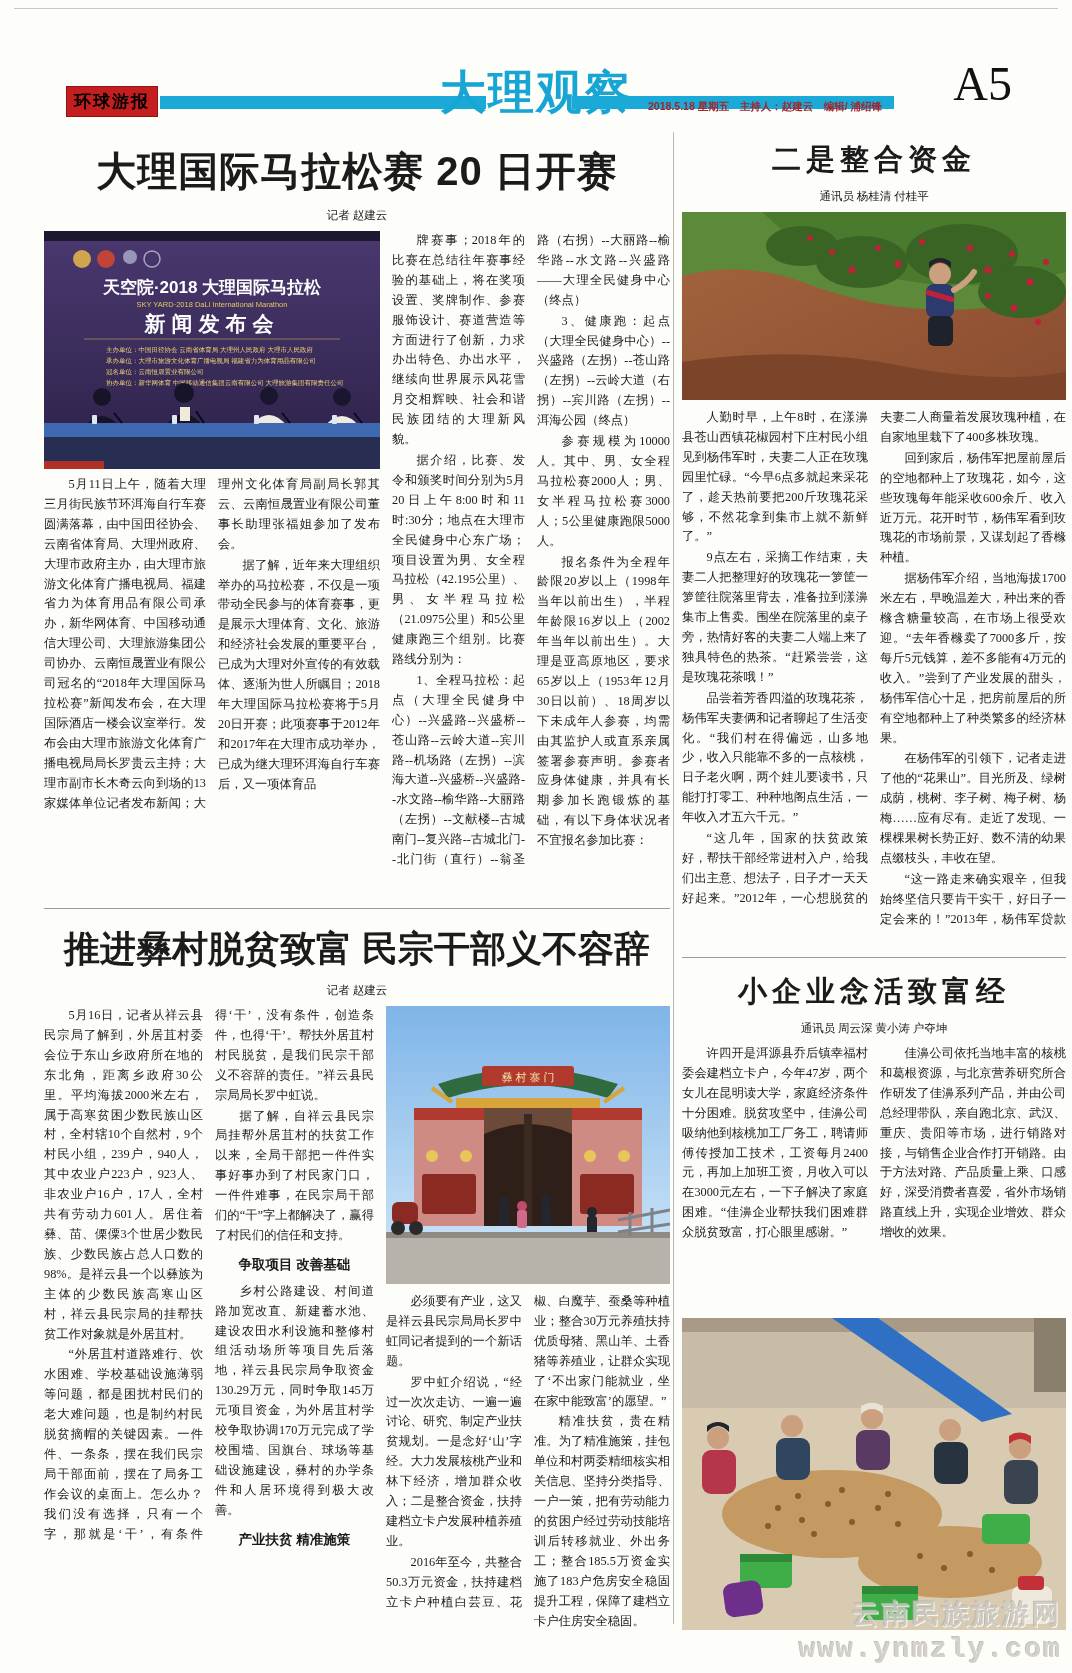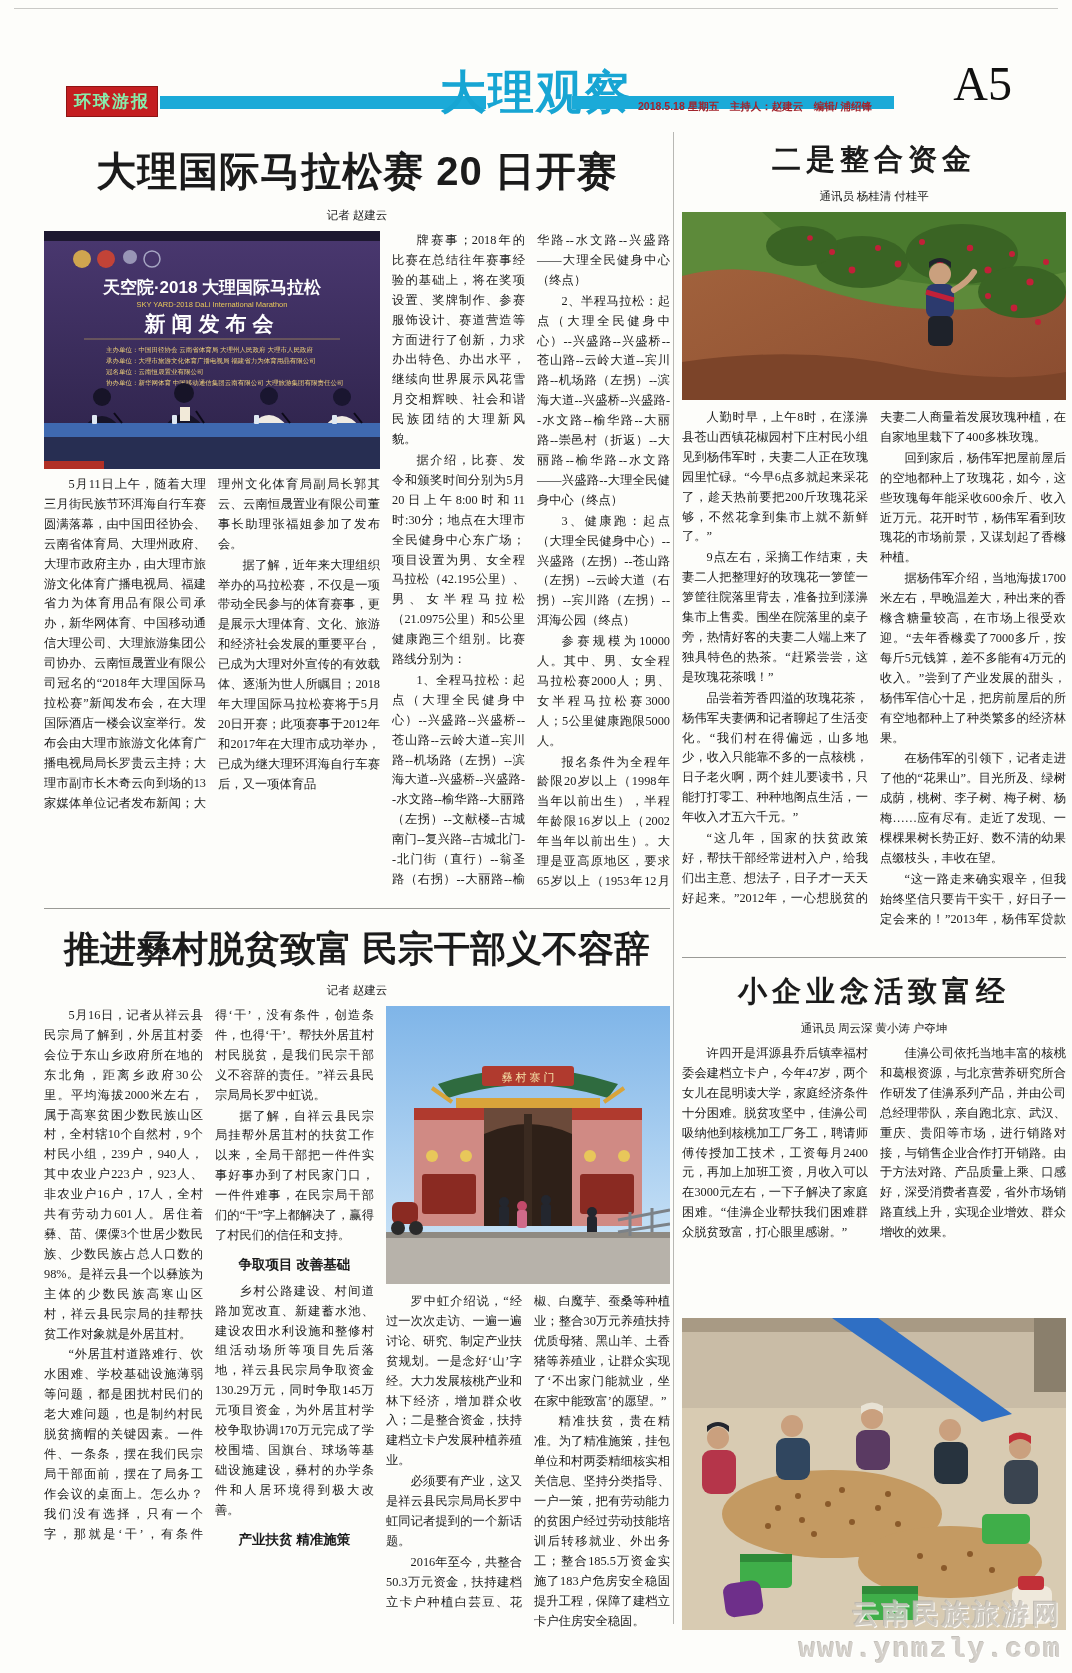--- a/index.html
+++ b/index.html
@@ -5,28 +5,28 @@
   * { margin:0; padding:0; box-sizing:border-box; }
   html,body { width:1072px; height:1673px; }
   body {
     position:relative; background:#fdfdfa; overflow:hidden;
     font-family:"Liberation Serif", serif; color:#1b1b1b;
   }
   .edge-top { position:absolute; top:8px; left:14px; right:14px; height:1px; background:#c9c9c6; }
 
   
   .header { position:absolute; top:72px; left:60px; right:60px; height:54px; }
-  .masthead { position:absolute; left:6px; top:14px; background:#c41e20; color:#86efac;
+  .masthead { position:absolute; left:6px; top:14px; background:#c41e20; color:#000000;
     font-family:"Liberation Sans",sans-serif; font-weight:bold; font-size:17px;
     padding:3px 7px; letter-spacing:2px; border:1px solid #8e1414; }
   .bar { position:absolute; top:24px; height:13px; background:#1baad8; }
   .bar1 { left:100px; width:326px; }
   .bar2 { right:118px; width:322px; text-align:right; }
   .issue-info { display:inline-block; color:#a2242c; font-family:"Liberation Sans",sans-serif;
-    font-size:10.5px; font-weight:bold; line-height:13px; padding-right:22px; white-space:nowrap; }
+    font-size:10.5px; font-weight:bold; line-height:13px; padding-right:12px; white-space:nowrap; }
   .section-title { position:absolute; left:50%; top:-10px; transform:translateX(-50%);
     color:#17a5d3; font-family:"Liberation Sans",sans-serif; font-weight:bold;
     font-size:46px; letter-spacing:2px; white-space:nowrap; }
   .page-no { position:absolute; right:0; top:-16px; font-family:"Liberation Serif",serif;
     font-size:48px; color:#111; }
 
   
   .left-region { position:absolute; left:44px; top:128px; width:626px; height:1516px; overflow:hidden; }
   .v-rule { position:absolute; left:673px; top:132px; width:1px; height:1492px; background:#b8b8b4; }
   .right-rail { position:absolute; left:682px; top:130px; width:384px; height:1516px; overflow:hidden; }
@@ -152,21 +152,20 @@
         <div class="cols">
             <p>5月11日上午，随着大理三月街民族节环洱海自行车赛圆满落幕，由中国田径协会、云南省体育局、大理州政府、大理市政府主办，由大理市旅游文化体育广播电视局、福建省力为体育用品有限公司承办，新华网体育、中国移动通信大理公司、大理旅游集团公司协办、云南恒晟置业有限公司冠名的“2018年大理国际马拉松赛”新闻发布会，在大理国际酒店一楼会议室举行。发布会由大理市旅游文化体育广播电视局局长罗贵云主持；大理市副市长木奇云向到场的13家媒体单位记者发布新闻；大理州文化体育局副局长郭其云、云南恒晟置业有限公司董事长助理张福姐参加了发布会。</p>
             <p>据了解，近年来大理组织举办的马拉松赛，不仅是一项带动全民参与的体育赛事，更是展示大理体育、文化、旅游和经济社会发展的重要平台，已成为大理对外宣传的有效载体、逐渐为世人所瞩目；2018年大理国际马拉松赛将于5月20日开赛；此项赛事于2012年和2017年在大理市成功举办，已成为继大理环洱海自行车赛后，又一项体育品</p>
           </div>
       </div>
       <div class="main-right">
         <div class="cols">
             <p>牌赛事；2018年的比赛在总结往年赛事经验的基础上，将在奖项设置、奖牌制作、参赛服饰设计、赛道营造等方面进行了创新，力求办出特色、办出水平，继续向世界展示风花雪月交相辉映、社会和谐民族团结的大理新风貌。</p>
             <p>据介绍，比赛、发令和颁奖时间分别为5月20日上午8:00时和11时:30分；地点在大理市全民健身中心东广场；项目设置为男、女全程马拉松（42.195公里）、男、女半程马拉松（21.0975公里）和5公里健康跑三个组别。比赛路线分别为：</p>
             <p>1、全程马拉松：起点（大理全民健身中心）--兴盛路--兴盛桥--苍山路--云岭大道--宾川路--机场路（左拐）--滨海大道--兴盛桥--兴盛路--水文路--榆华路--大丽路（左拐）--文献楼--古城南门--复兴路--古城北门--北门街（直行）--翁圣路（右拐）--大丽路--榆华路--水文路--兴盛路——大理全民健身中心（终点）</p>
-            <p>2、半程马拉松：起点（大理全民健身中心）--兴盛路--兴盛桥--苍山路--云岭大道--宾川路--机场路（左拐）--滨海大道--兴盛桥--兴盛路--水文路--榆华路--大丽路--崇邑村（折返）--大丽路--榆华路--水文路——兴盛路--大理全民健身中心（终点）</p>
             <p>3、健康跑：起点（大理全民健身中心）--兴盛路（左拐）--苍山路（左拐）--云岭大道（右拐）--宾川路（左拐）--洱海公园（终点）</p>
             <p>参赛规模为10000人。其中、男、女全程马拉松赛2000人；男、女半程马拉松赛3000人；5公里健康跑限5000人。</p>
             <p>报名条件为全程年龄限20岁以上（1998年当年以前出生），半程年龄限16岁以上（2002年当年以前出生）。大理是亚高原地区，要求65岁以上（1953年12月30日以前）、18周岁以下未成年人参赛，均需由其监护人或直系亲属签署参赛声明。参赛者应身体健康，并具有长期参加长跑锻炼的基础，有以下身体状况者不宜报名参加比赛：</p>
           </div>
       </div>
     </div>
   </div>
 
   <hr class="article-divider">
 
@@ -248,22 +247,22 @@
             <g stroke="#75travel" stroke-width="0"></g>
             <g stroke="#7c8288" stroke-width="3">
               <line x1="232" y1="214" x2="284" y2="204"></line>
                 <line x1="232" y1="226" x2="284" y2="218"></line>
               <line x1="244" y1="206" x2="244" y2="230"></line>
                 <line x1="266" y1="202" x2="266" y2="226"></line>
             </g>
           </svg>
         </div>
         <div class="cols">
+            <p>必须要有产业，这又是祥云县民宗局局长罗中虹同记者提到的一个新话题。</p>
             <p>罗中虹介绍说，“经过一次次走访、一遍一遍讨论、研究、制定产业扶贫规划。一是念好‘山’字经。大力发展核桃产业和林下经济，增加群众收入；二是整合资金，扶持建档立卡户发展种植养殖业。</p>
-            <p>必须要有产业，这又是祥云县民宗局局长罗中虹同记者提到的一个新话题。</p>
             <p>2016年至今，共整合50.3万元资金，扶持建档立卡户种植白芸豆、花椒、白魔芋、蚕桑等种植业；整合30万元养殖扶持优质母猪、黑山羊、土香猪等养殖业，让群众实现了‘不出家门能就业，坐在家中能致富’的愿望。”</p>
             <p>精准扶贫，贵在精准。为了精准施策，挂包单位和村两委精细核实相关信息、坚持分类指导、一户一策，把有劳动能力的贫困户经过劳动技能培训后转移就业、外出务工；整合185.5万资金实施了183户危房安全稳固提升工程，保障了建档立卡户住房安全稳固。</p>
           </div>
       </div>
     </div>
   </div>
 </div>
 
 <div class="v-rule"></div>
 

